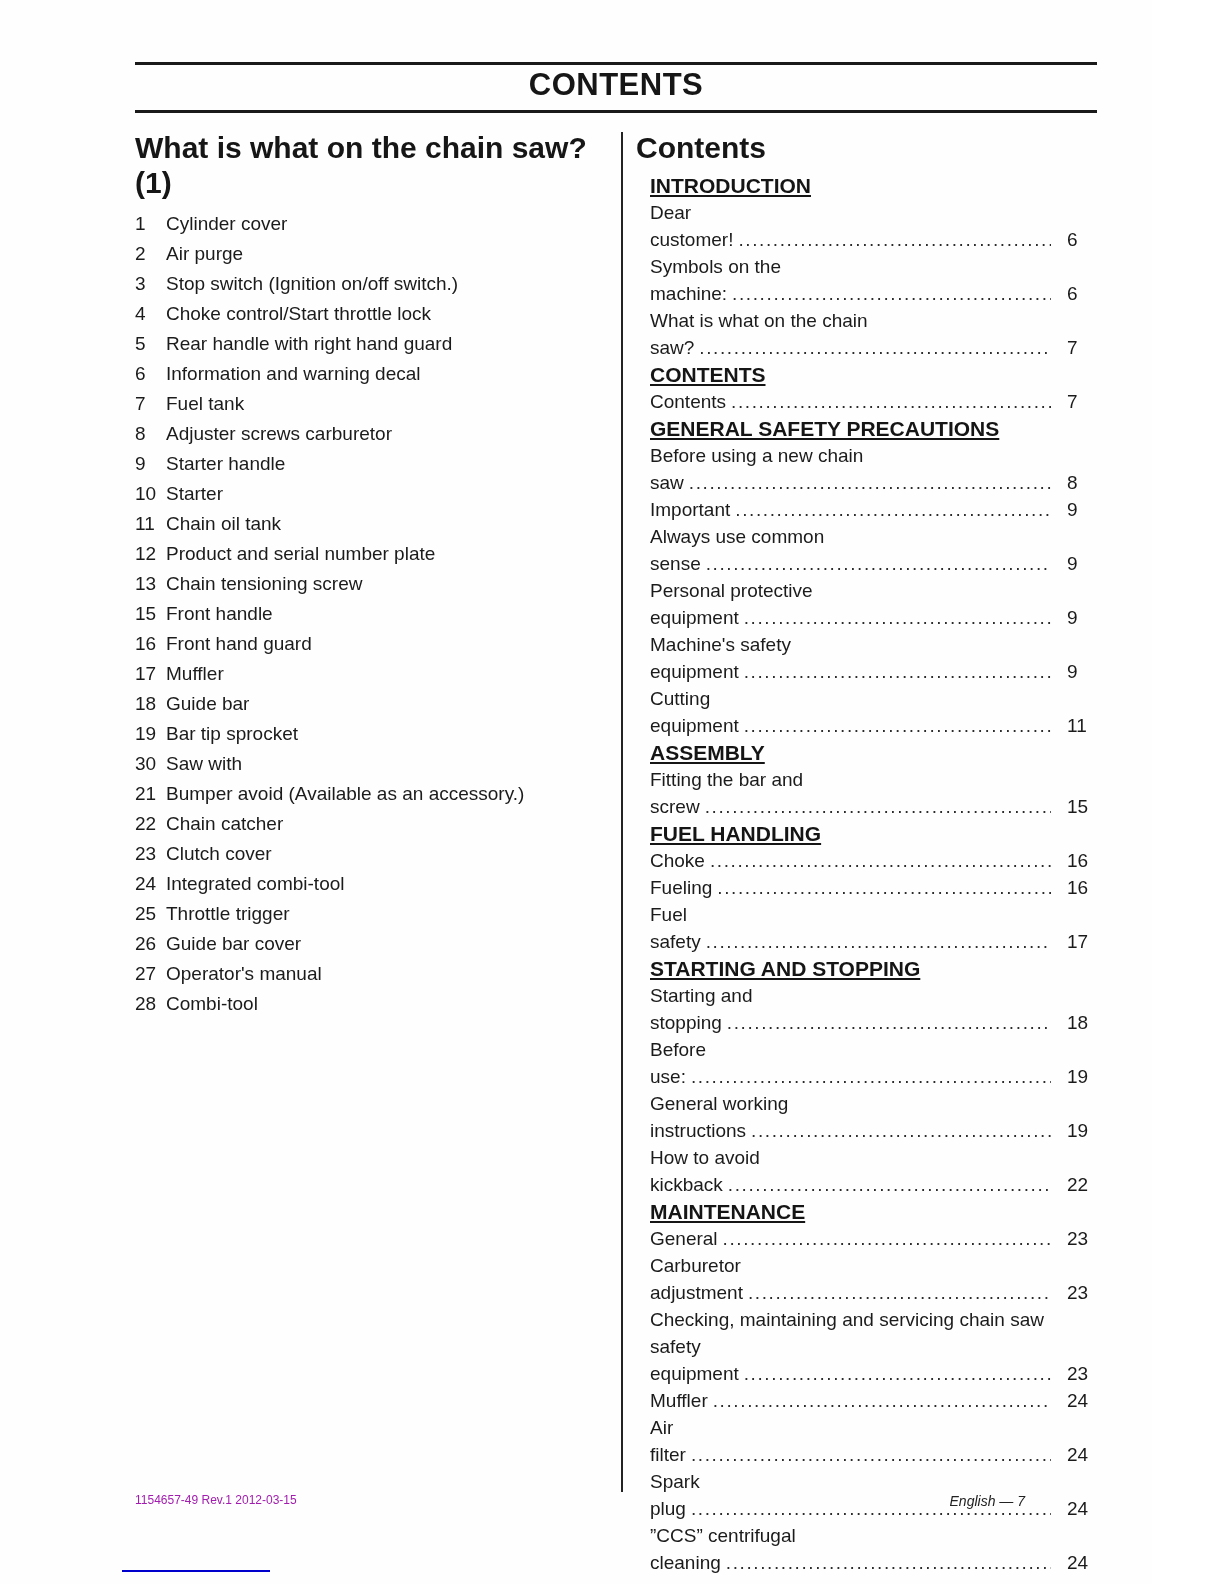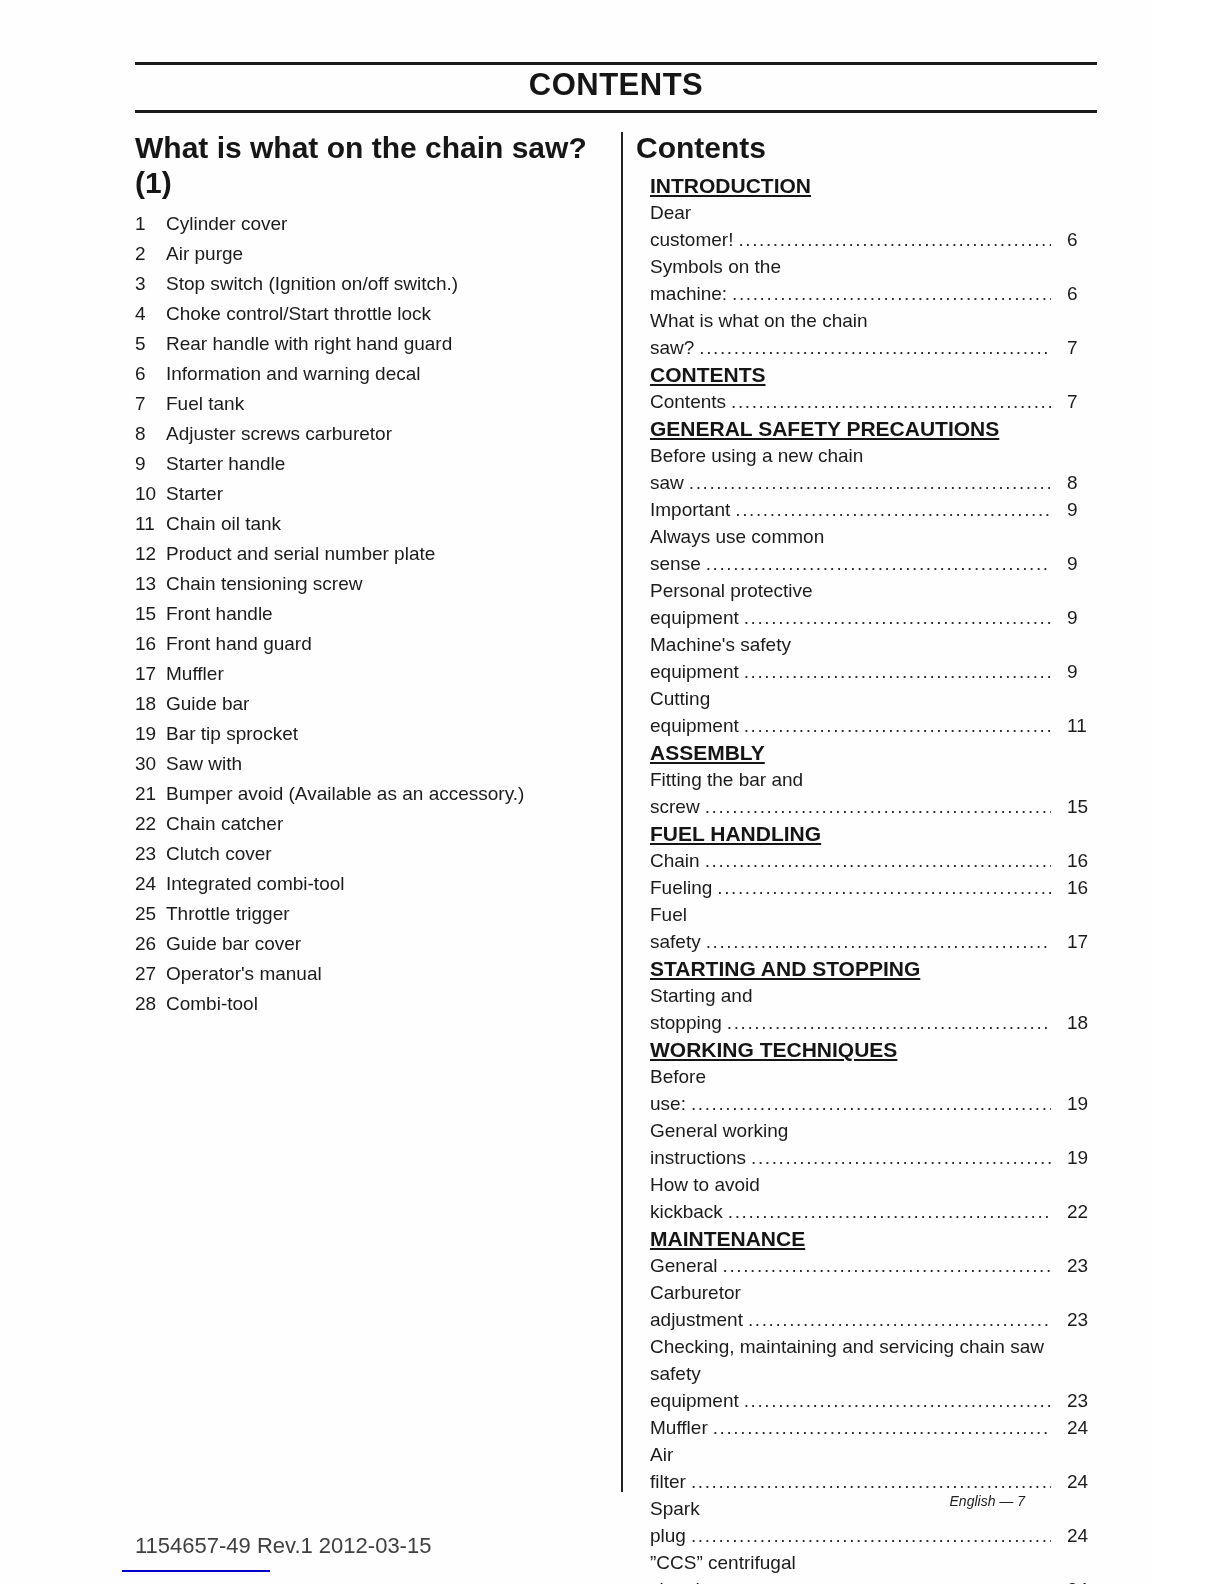--- a/index.html
+++ b/index.html
@@ -104,23 +104,22 @@
     bottom: 0;
     width: 46px;
     background: #fefefe;
     padding-left: 16px;
     box-sizing: border-box;
   }
   .footer-left {
     position: absolute;
     top: 1493px;
     left: 135px;
-    font-size: 22px;
-    color: #404040;
-    margin-top: 40px;
+    font-size: 12px;
+    color: #a21caf;
   }
   .footer-right {
     position: absolute;
     top: 1493px;
     right: 127px;
     font-size: 14px;
     color: #222222;
     font-style: italic;
   }
   .blue-line {
@@ -273,26 +272,25 @@
           <div class="toc-heading">GENERAL SAFETY PRECAUTIONS</div>
           <div class="toc-entry"><span>Before using a new chain saw</span><span class="leader">........................................................................................................................</span><span class="pagenum">8</span></div>
           <div class="toc-entry"><span>Important</span><span class="leader">........................................................................................................................</span><span class="pagenum">9</span></div>
           <div class="toc-entry"><span>Always use common sense</span><span class="leader">........................................................................................................................</span><span class="pagenum">9</span></div>
           <div class="toc-entry"><span>Personal protective equipment</span><span class="leader">........................................................................................................................</span><span class="pagenum">9</span></div>
           <div class="toc-entry"><span>Machine's safety equipment</span><span class="leader">........................................................................................................................</span><span class="pagenum">9</span></div>
           <div class="toc-entry"><span>Cutting equipment</span><span class="leader">........................................................................................................................</span><span class="pagenum">11</span></div>
           <div class="toc-heading">ASSEMBLY</div>
           <div class="toc-entry"><span>Fitting the bar and screw</span><span class="leader">........................................................................................................................</span><span class="pagenum">15</span></div>
           <div class="toc-heading">FUEL HANDLING</div>
-          <div class="toc-entry"><span>Chain</span><span class="leader">........................................................................................................................</span><span class="pagenum">16</span></div>
+          <div class="toc-entry"><span>Choke</span><span class="leader">........................................................................................................................</span><span class="pagenum">16</span></div>
           <div class="toc-entry"><span>Fueling</span><span class="leader">........................................................................................................................</span><span class="pagenum">16</span></div>
           <div class="toc-entry"><span>Fuel safety</span><span class="leader">........................................................................................................................</span><span class="pagenum">17</span></div>
           <div class="toc-heading">STARTING AND STOPPING</div>
           <div class="toc-entry"><span>Starting and stopping</span><span class="leader">........................................................................................................................</span><span class="pagenum">18</span></div>
-          <div class="toc-heading">WORKING TECHNIQUES</div>
           <div class="toc-entry"><span>Before use:</span><span class="leader">........................................................................................................................</span><span class="pagenum">19</span></div>
           <div class="toc-entry"><span>General working instructions</span><span class="leader">........................................................................................................................</span><span class="pagenum">19</span></div>
           <div class="toc-entry"><span>How to avoid kickback</span><span class="leader">........................................................................................................................</span><span class="pagenum">22</span></div>
           <div class="toc-heading">MAINTENANCE</div>
           <div class="toc-entry"><span>General</span><span class="leader">........................................................................................................................</span><span class="pagenum">23</span></div>
           <div class="toc-entry"><span>Carburetor adjustment</span><span class="leader">........................................................................................................................</span><span class="pagenum">23</span></div>
           <div class="toc-entry"><span>Checking, maintaining and servicing chain saw safety equipment</span><span class="leader">........................................................................................................................</span><span class="pagenum">23</span></div>
           <div class="toc-entry"><span>Muffler</span><span class="leader">........................................................................................................................</span><span class="pagenum">24</span></div>
           <div class="toc-entry"><span>Air filter</span><span class="leader">........................................................................................................................</span><span class="pagenum">24</span></div>
           <div class="toc-entry"><span>Spark plug</span><span class="leader">........................................................................................................................</span><span class="pagenum">24</span></div>

